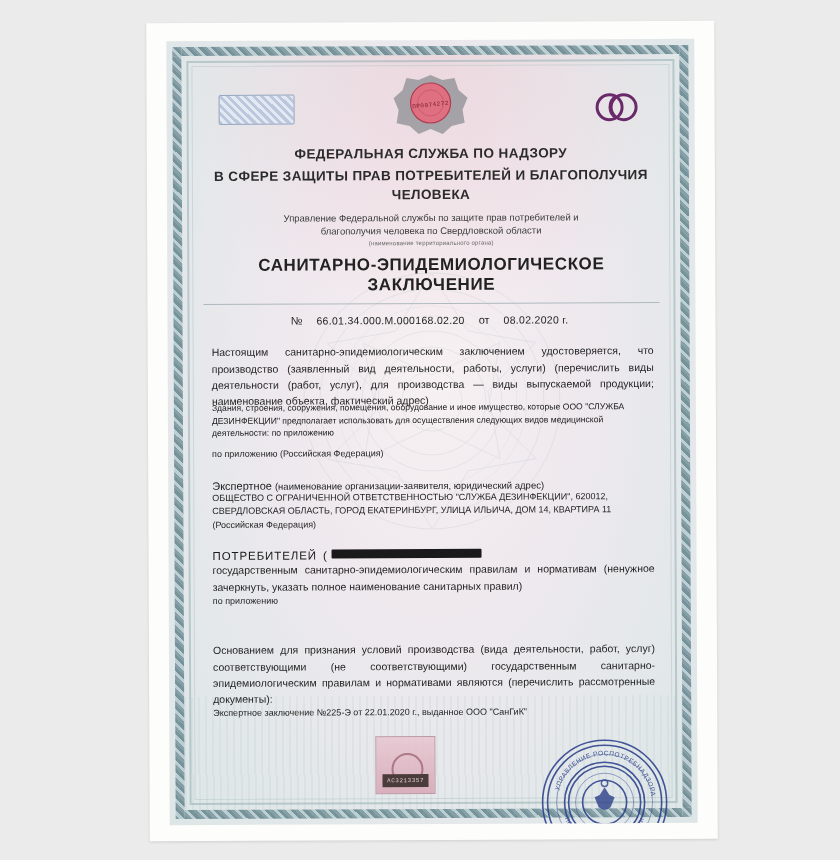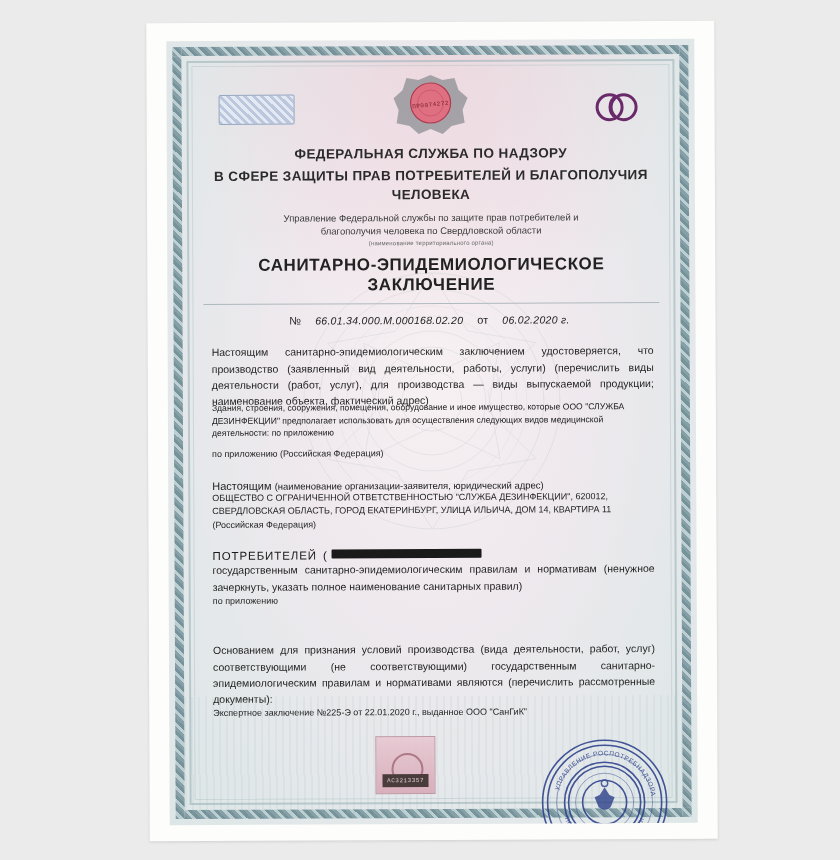--- a/index.html
+++ b/index.html
@@ -186,21 +186,20 @@
     gap: 10px;
     margin-top: 10px;
     font-size: 10.5px;
     color: #232323;
   }
   .num-row .lbl { font-size: 11px; }
   .num-row .val { letter-spacing: .3px; }
   .num-row .num-line {
     border-bottom: 1px solid rgba(0,0,0,0);
     padding: 0 4px;
-    font-style: italic;
   }
 
   
   .body-block {
     margin-top: 16px;
     padding: 0 8px 0 10px;
   }
   p.just {
     margin: 0;
     font-size: 10.5px;
@@ -358,32 +357,32 @@
         <div class="org-sub">Управление Федеральной службы по защите прав потребителей и благополучия человека по Свердловской области</div>
         <div class="org-sub-note">(наименование территориального органа)</div>
 
         <div class="doc-title">САНИТАРНО-ЭПИДЕМИОЛОГИЧЕСКОЕ ЗАКЛЮЧЕНИЕ</div>
         <div class="rule"></div>
 
         <div class="num-row">
           <span class="lbl">№</span>
           <span class="val num-line">66.01.34.000.М.000168.02.20</span>
           <span class="lbl">от</span>
-          <span class="val num-line">06.02.2020 г.</span>
+          <span class="val num-line">08.02.2020 г.</span>
         </div>
 
         <div class="body-block">
           <p class="just">Настоящим санитарно-эпидемиологическим заключением удостоверяется, что производство (заявленный вид деятельности, работы, услуги) (перечислить виды деятельности (работ, услуг), для производства — виды выпускаемой продукции; наименование объекта, фактический адрес)</p>
           <p class="overlap-note">Здания, строения, сооружения, помещения, оборудование и иное имущество, которые ООО "СЛУЖБА ДЕЗИНФЕКЦИИ" предполагает использовать для осуществления следующих видов медицинской деятельности: по приложению</p>
 
           <p class="small mt26">по приложению (Российская Федерация)</p>
 
           <div class="mt18">
             <div class="applicant-label">
-              <span>Настоящим</span>
+              <span>Экспертное</span>
               <span class="hint">(наименование организации-заявителя, юридический адрес)</span>
             </div>
             <p class="small mt6">ОБЩЕСТВО С ОГРАНИЧЕННОЙ ОТВЕТСТВЕННОСТЬЮ "СЛУЖБА ДЕЗИНФЕКЦИИ", 620012, СВЕРДЛОВСКАЯ ОБЛАСТЬ, ГОРОД ЕКАТЕРИНБУРГ, УЛИЦА ИЛЬИЧА, ДОМ 14, КВАРТИРА 11 (Российская Федерация)</p>
           </div>
 
           <div class="mt18">
             <div class="conform-line">
               <span class="spaced">ПОТРЕБИТЕЛЕЙ</span>
               <span style="margin-left:6px">(</span>
               <span class="redaction"></span>

